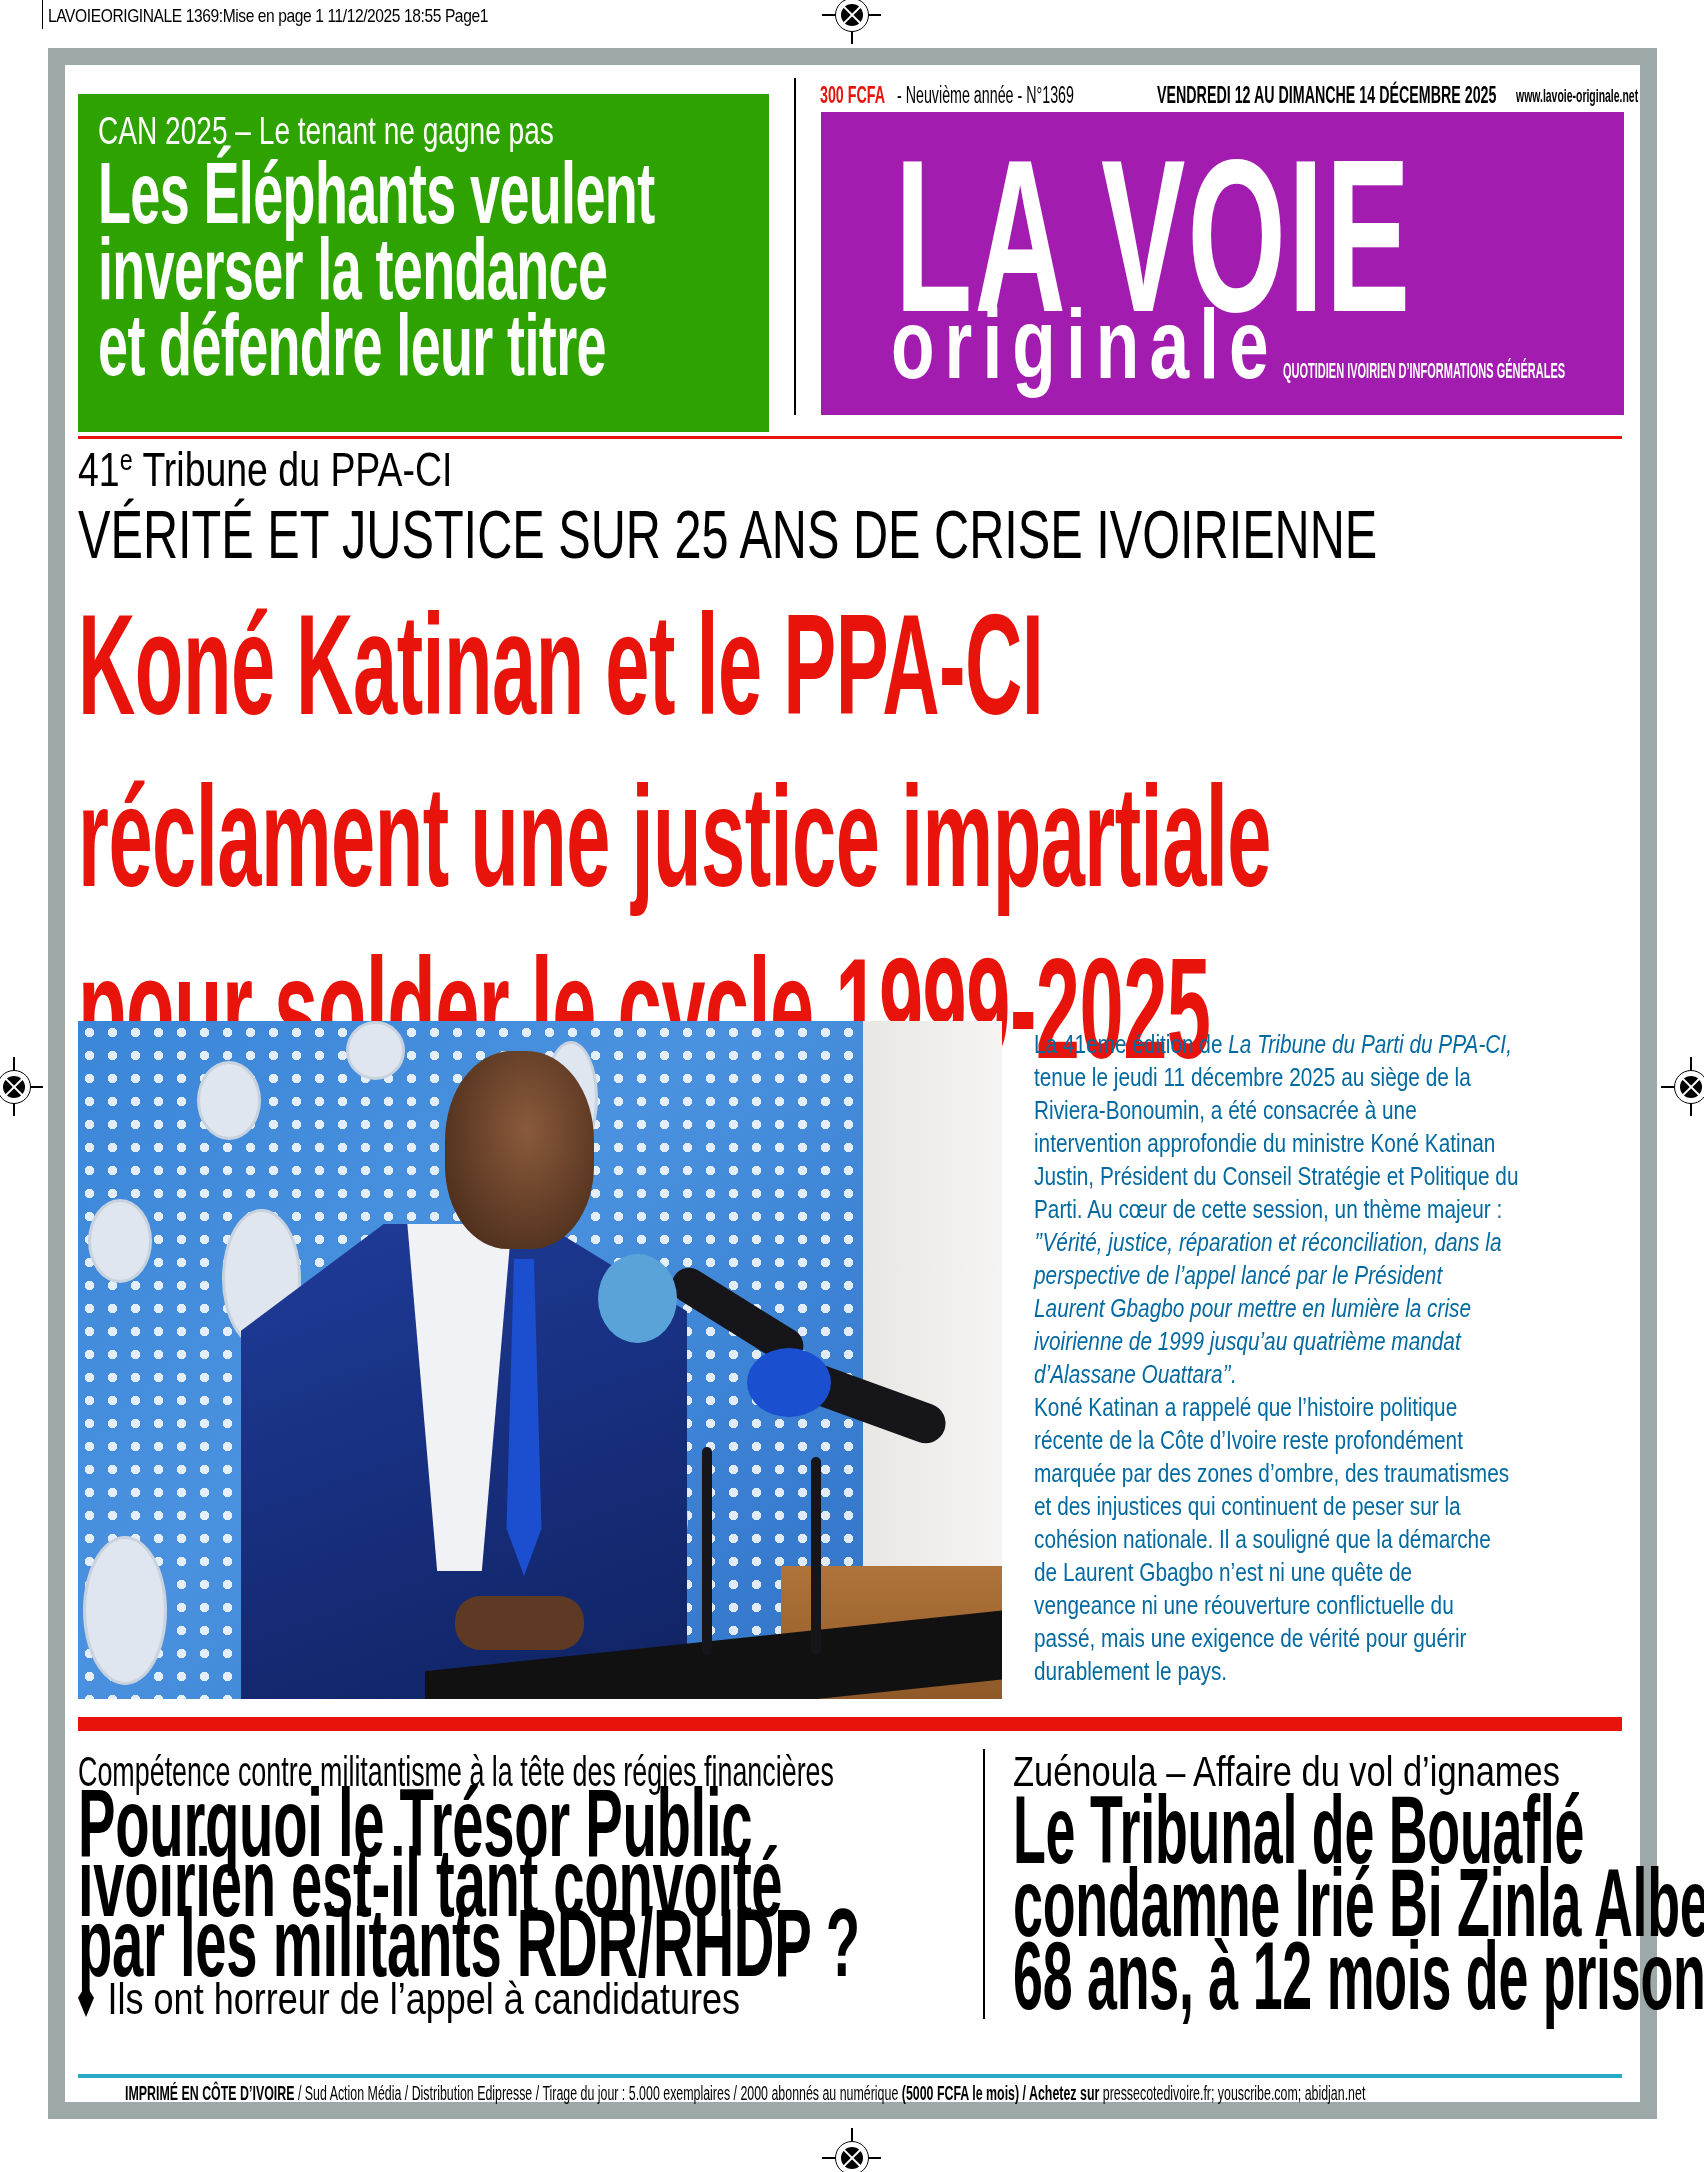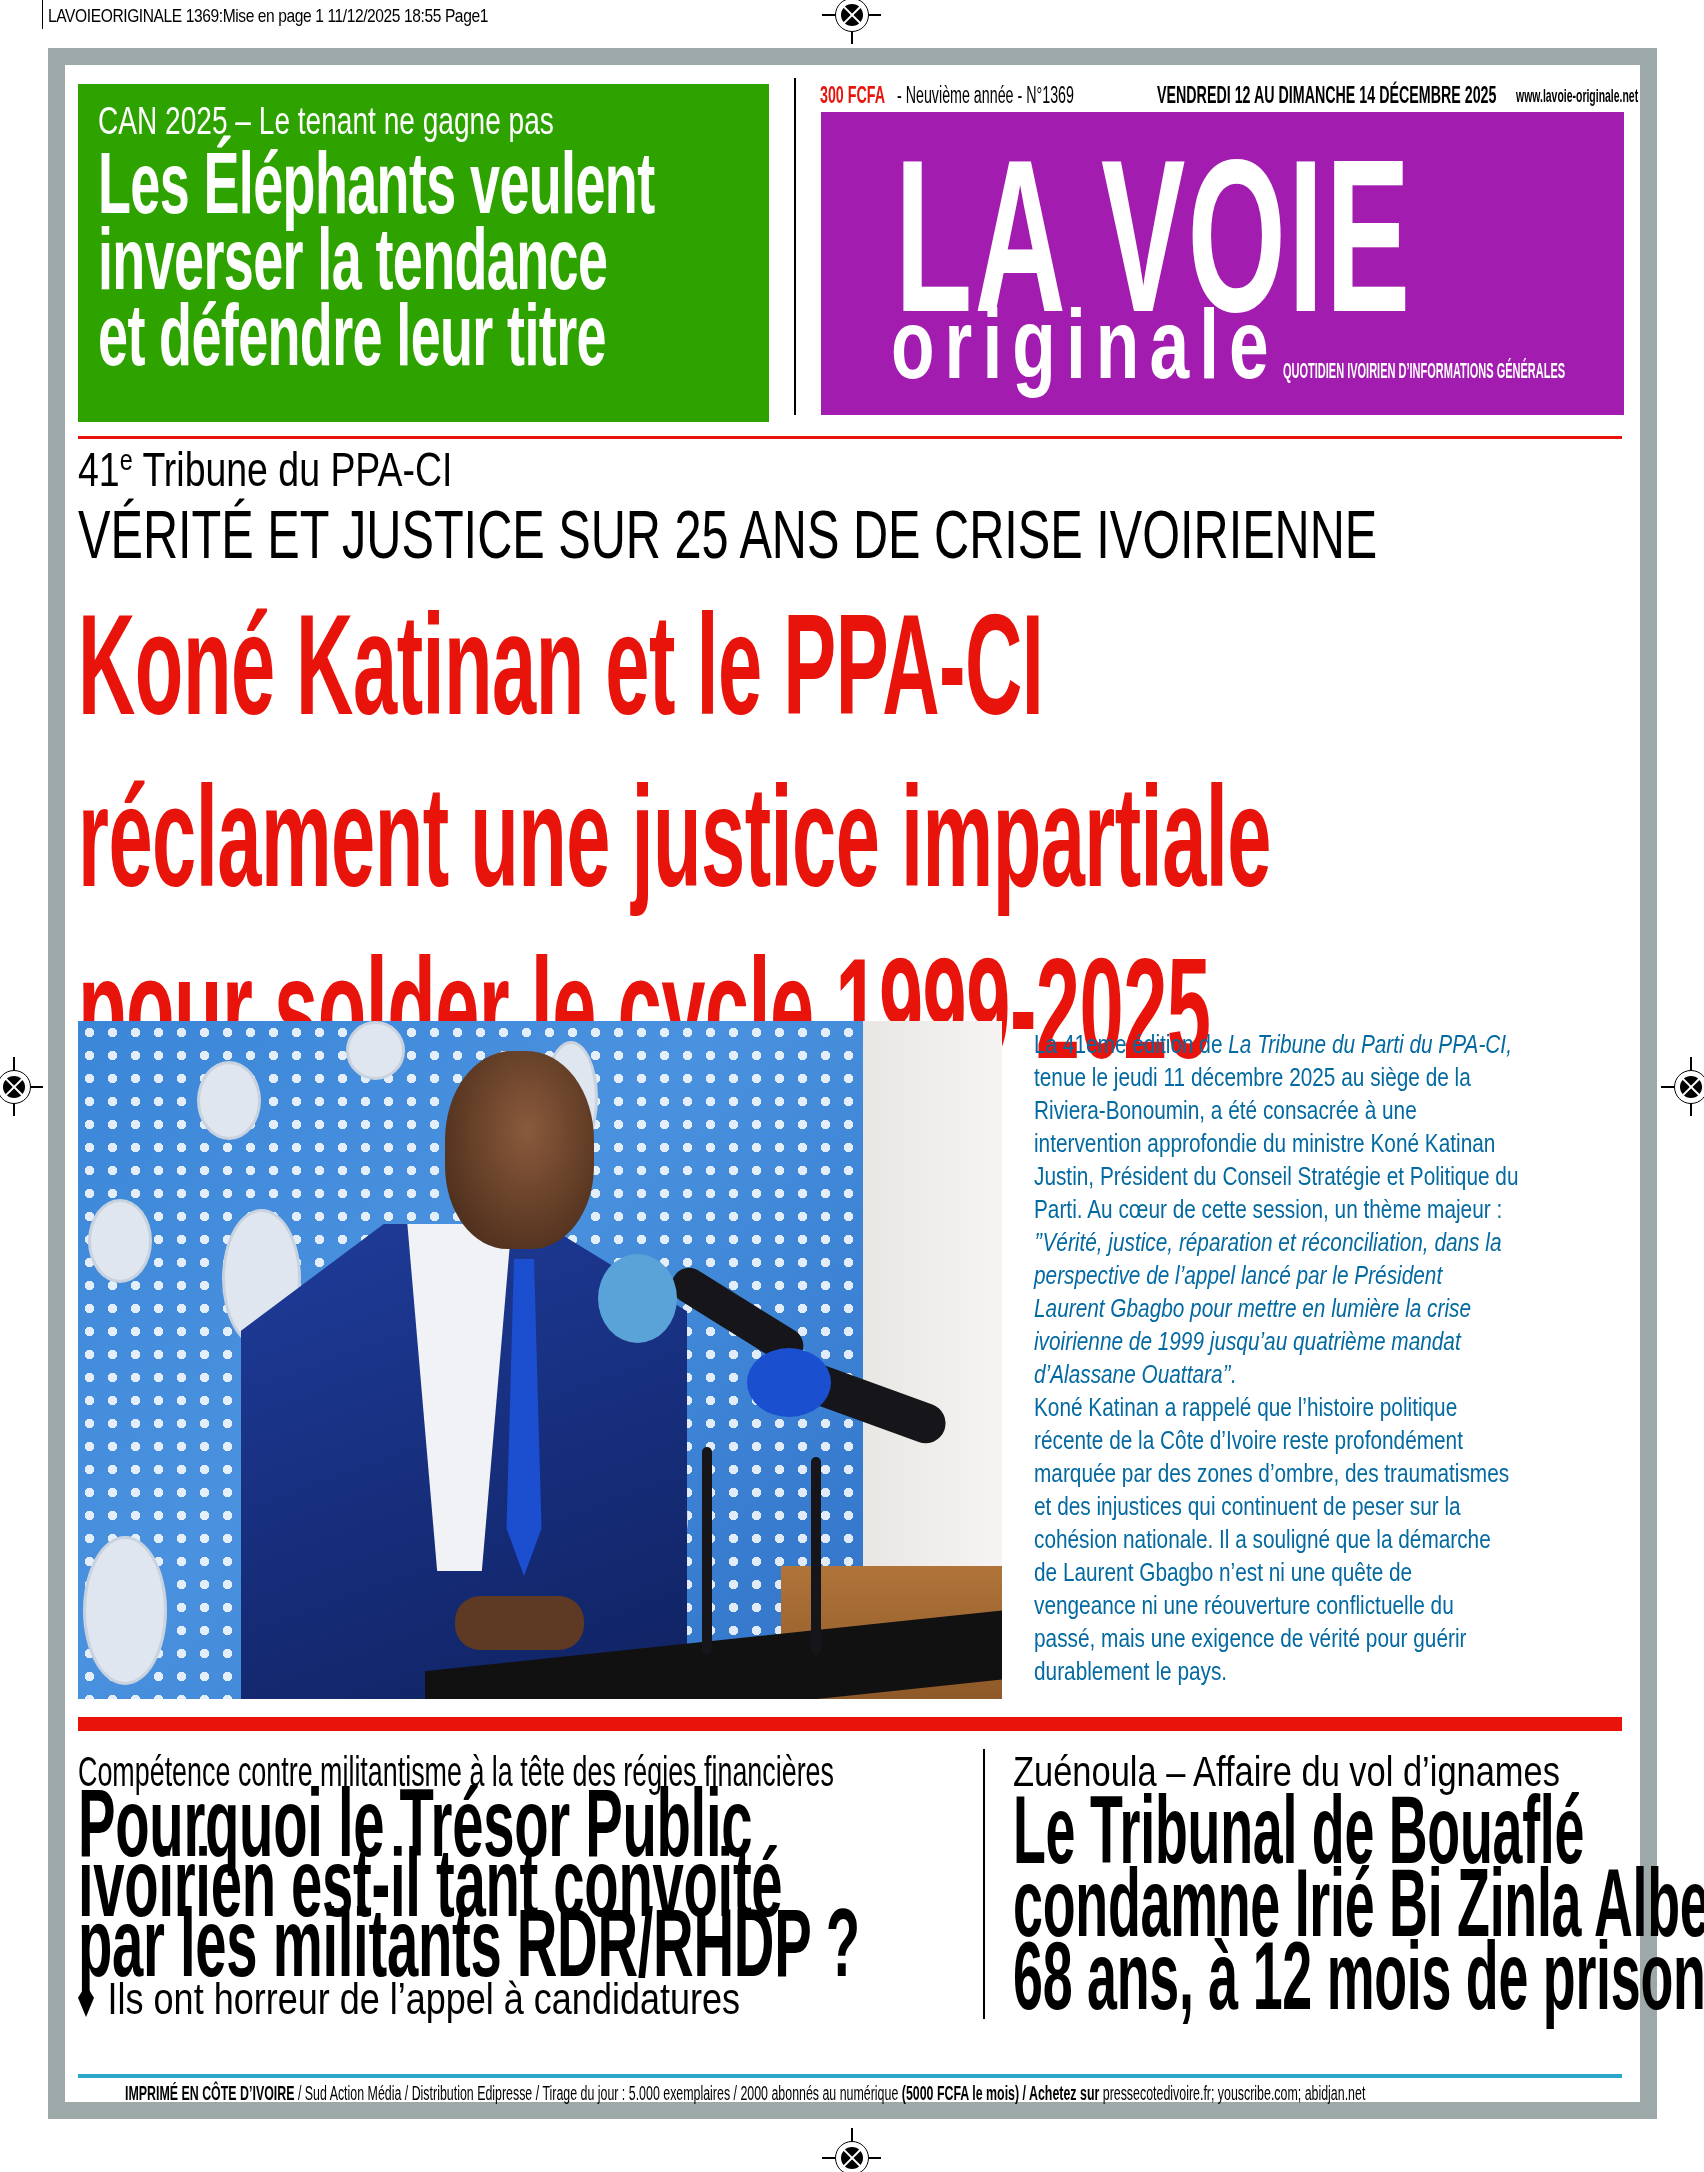--- a/index.html
+++ b/index.html
@@ -13,21 +13,21 @@
   .reg .h { position: absolute; left: 0; top: 29px; width: 59px; height: 1.5px; background: #000; }
   .reg .v { position: absolute; left: 29px; top: 0; width: 1.5px; height: 59px; background: #000; }
   .reg .ring { position: absolute; left: 13px; top: 13px; width: 34px; height: 34px; border: 1.5px solid #000; border-radius: 50%; background: #fff; }
   .reg .dot { position: absolute; left: 19px; top: 19px; width: 22px; height: 22px; border-radius: 50%; background: #000; }
   .reg .x1, .reg .x2 { position: absolute; left: 29px; top: 17px; width: 1.5px; height: 26px; background: #fff; }
   .reg .x1 { transform: rotate(45deg); }
   .reg .x2 { transform: rotate(-45deg); }
 
   .frame { position: absolute; left: 48px; top: 48px; width: 1609px; height: 2071px; border: 17px solid #9da8a8; background: #fff; }
 
-  .green-box { position: absolute; left: 78px; top: 84px; width: 691px; height: 338px; background: #2ea300; color: #fff; padding: 16px 20px; }
+  .green-box { position: absolute; left: 78px; top: 94px; width: 691px; height: 338px; background: #2ea300; color: #fff; padding: 16px 20px; }
   .green-kicker { font-size: 39px; line-height: 42px; white-space: nowrap; transform: scaleX(0.72); transform-origin: left top; }
   .green-title { font-size: 87px; font-weight: bold; line-height: 76px; margin-top: 3px; white-space: nowrap; transform: scaleX(0.62); transform-origin: left top; letter-spacing: -1px; }
 
   .mast-sep { position: absolute; left: 794px; top: 78px; width: 2px; height: 337px; background: #000; }
 
   .mast-info { position: absolute; left: 820px; top: 82px; width: 803px; height: 30px; white-space: nowrap; }
   .mi { position: absolute; top: 0; transform-origin: left top; font-size: 23px; }
   .mi-price { left: 0; color: #e8140c; font-weight: bold; transform: scaleX(0.62); }
   .mi-year { left: 77px; transform: scaleX(0.62); }
   .mi-date { left: 337px; font-weight: bold; transform: scaleX(0.62); }

